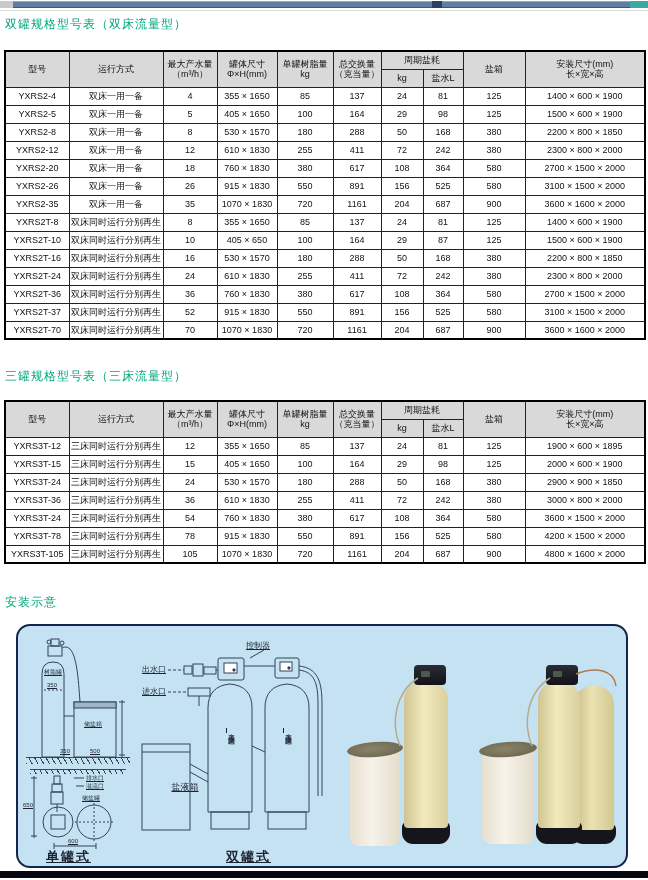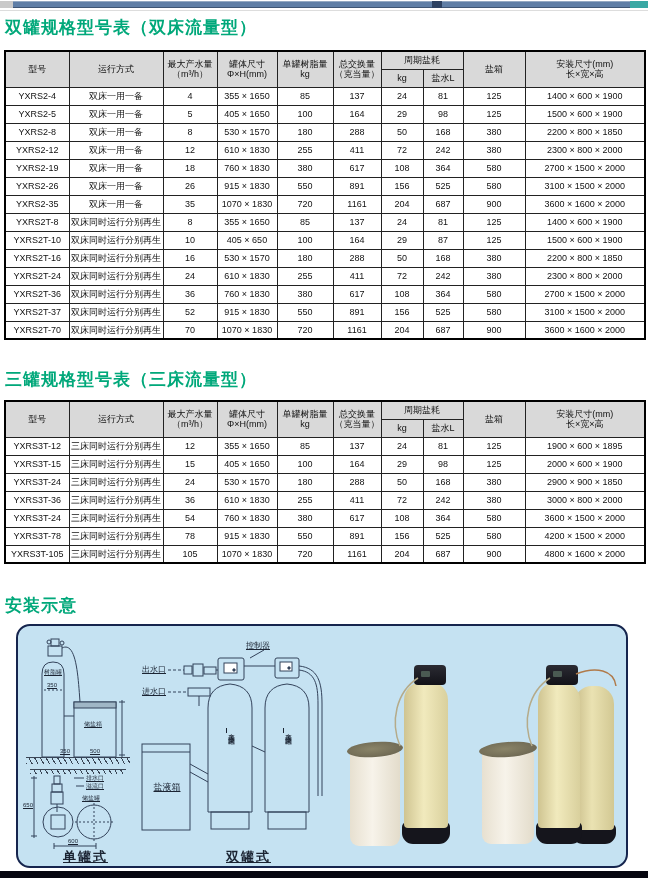--- a/index.html
+++ b/index.html
@@ -7,21 +7,21 @@
        font-family:"Liberation Sans","DejaVu Sans",sans-serif;color:#111;}
   .abs{position:absolute;}
   
   .topbar-cap{top:1px;left:0;width:13px;height:7px;background:#c9c9c9;}
   .topbar-blue{top:1px;left:13px;width:635px;height:7px;background:#5f7ea6;
                border-top:1px solid #93a8c2;border-bottom:1px solid #3e5574;box-sizing:border-box;}
   .topbar-notch{top:1px;left:432px;width:10px;height:7px;background:#2c4162;}
   .topbar-teal{top:1px;left:630px;width:18px;height:7px;background:#3aa8a4;}
   .topbar-underline{top:10px;left:0;width:648px;height:1px;background:#dddddd;}
   
-  .sec-title{left:5px;font-size:17px;font-weight:bold;color:#00a87a;letter-spacing:1px;white-space:nowrap;}
+  .sec-title{left:5px;font-size:12px;font-weight:normal;color:#00a87a;letter-spacing:1px;white-space:nowrap;}
   
   table.spec{position:absolute;left:4px;width:640px;border-collapse:collapse;table-layout:fixed;
              font-size:9px;text-align:center;border:2px solid #000;}
   table.spec th,table.spec td{border:1px solid #222;padding:0 1px;height:18px;line-height:1.15;
              overflow:hidden;box-sizing:border-box;}
   table.spec thead th{background:#d9d9d9;font-weight:normal;white-space:pre-line;font-size:9px;}
   table.spec tbody td{background:#ffffff;}
   
   .panel{top:624px;left:16px;width:612px;height:244px;background:#c5e2f2;
          border:2px solid #16254e;border-radius:14px;box-sizing:border-box;overflow:hidden;}
@@ -132,21 +132,21 @@
         <td>12</td>
         <td>610 × 1830</td>
         <td>255</td>
         <td>411</td>
         <td>72</td>
         <td>242</td>
         <td>380</td>
         <td>2300 × 800 × 2000</td>
       </tr>
       <tr>
-        <td>YXRS2-19</td>
+        <td>YXRS2-20</td>
         <td>双床一用一备</td>
         <td>18</td>
         <td>760 × 1830</td>
         <td>380</td>
         <td>617</td>
         <td>108</td>
         <td>364</td>
         <td>580</td>
         <td>2700 × 1500 × 2000</td>
       </tr>
@@ -481,24 +481,24 @@
   <span class="lbl lbl-6" style="left:26px;top:42px;">树脂罐</span>
   <span class="lbl lbl-6" style="left:29px;top:56px;">350</span>
   <span class="lbl lbl-6" style="left:66px;top:94px;">储盐箱</span>
   <span class="lbl lbl-6" style="left:42px;top:122px;">350</span>
   <span class="lbl lbl-6" style="left:72px;top:122px;">500</span>
   <span class="lbl lbl-6" style="left:5px;top:176px;">650</span>
   <span class="lbl lbl-6" style="left:68px;top:148px;">排水口</span>
   <span class="lbl lbl-6" style="left:68px;top:156px;">溢流口</span>
   <span class="lbl lbl-6" style="left:64px;top:168px;">储盐罐</span>
   <span class="lbl lbl-6" style="left:50px;top:212px;">600</span>
-  <span class="lbl lbl-type" style="left:45px;top:222px;">单罐式</span>
+  <span class="lbl lbl-type" style="left:28px;top:222px;">单罐式</span>
 
   <span class="lbl lbl-8" style="left:228px;top:14px;">控制器</span>
   <span class="lbl lbl-8" style="left:124px;top:38px;">出水口</span>
   <span class="lbl lbl-8" style="left:124px;top:60px;text-align:center;">进水口</span>
-  <span class="lbl lbl-9" style="left:129px;top:155px;width:40px;text-align:center;">盐液箱</span>
+  <span class="lbl lbl-9" style="left:147px;top:155px;width:40px;text-align:center;">盐液箱</span>
   <span class="lbl vert" style="left:208px;top:102px;height:52px;">离子交换罐</span>
   <span class="lbl vert" style="left:265px;top:102px;height:52px;">离子交换罐</span>
   <span class="lbl lbl-type" style="left:208px;top:222px;">双罐式</span>
 </div>
 
 <div class="abs bottombar"></div>
 
 </body></html>

